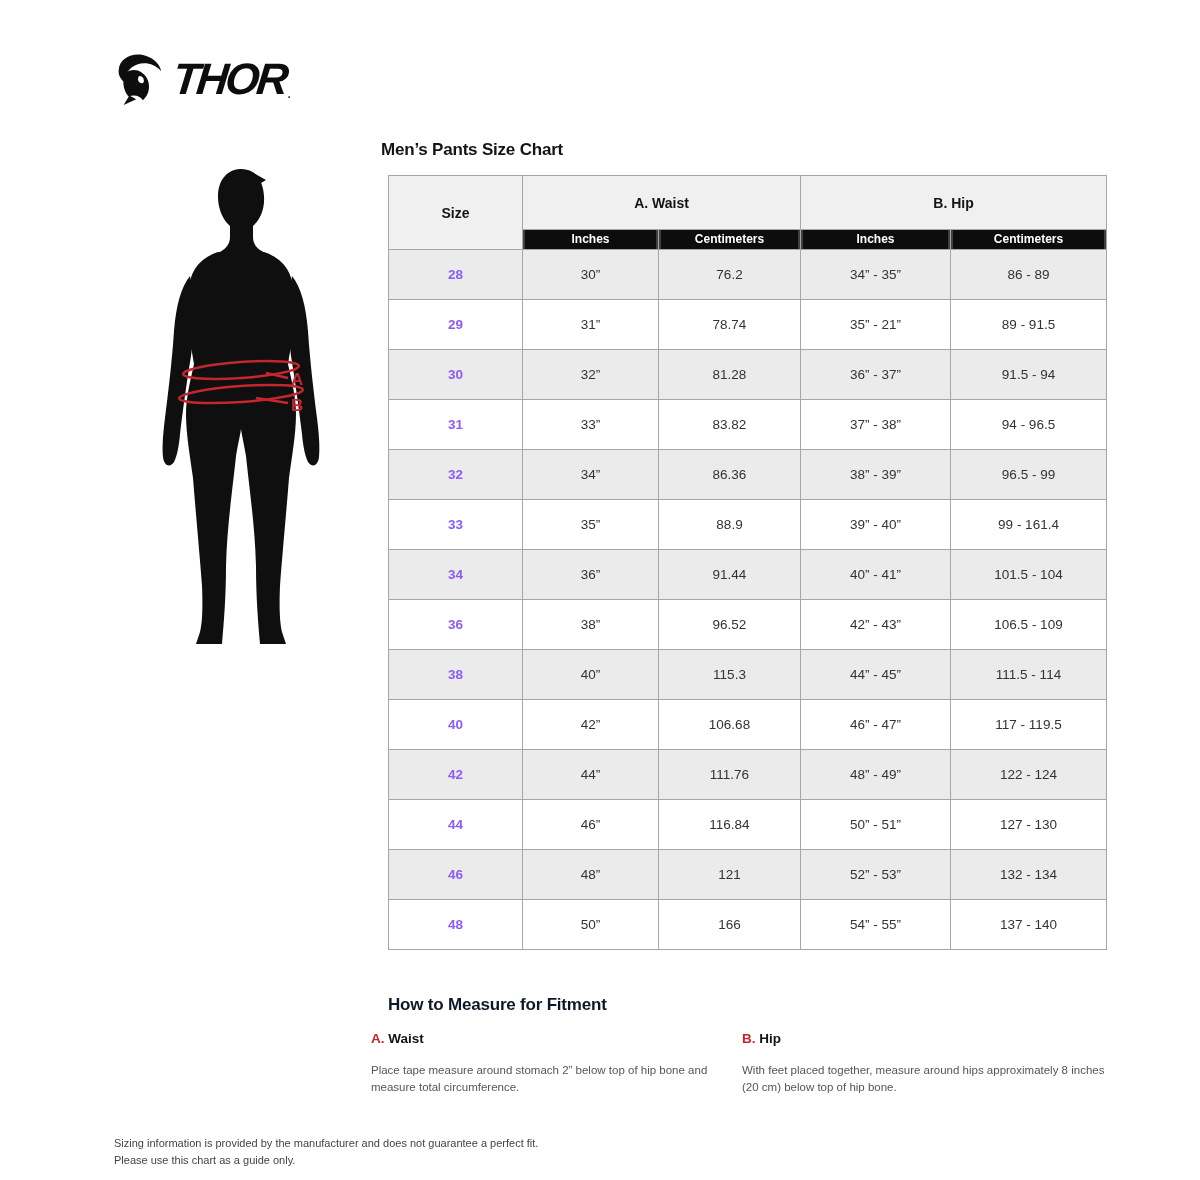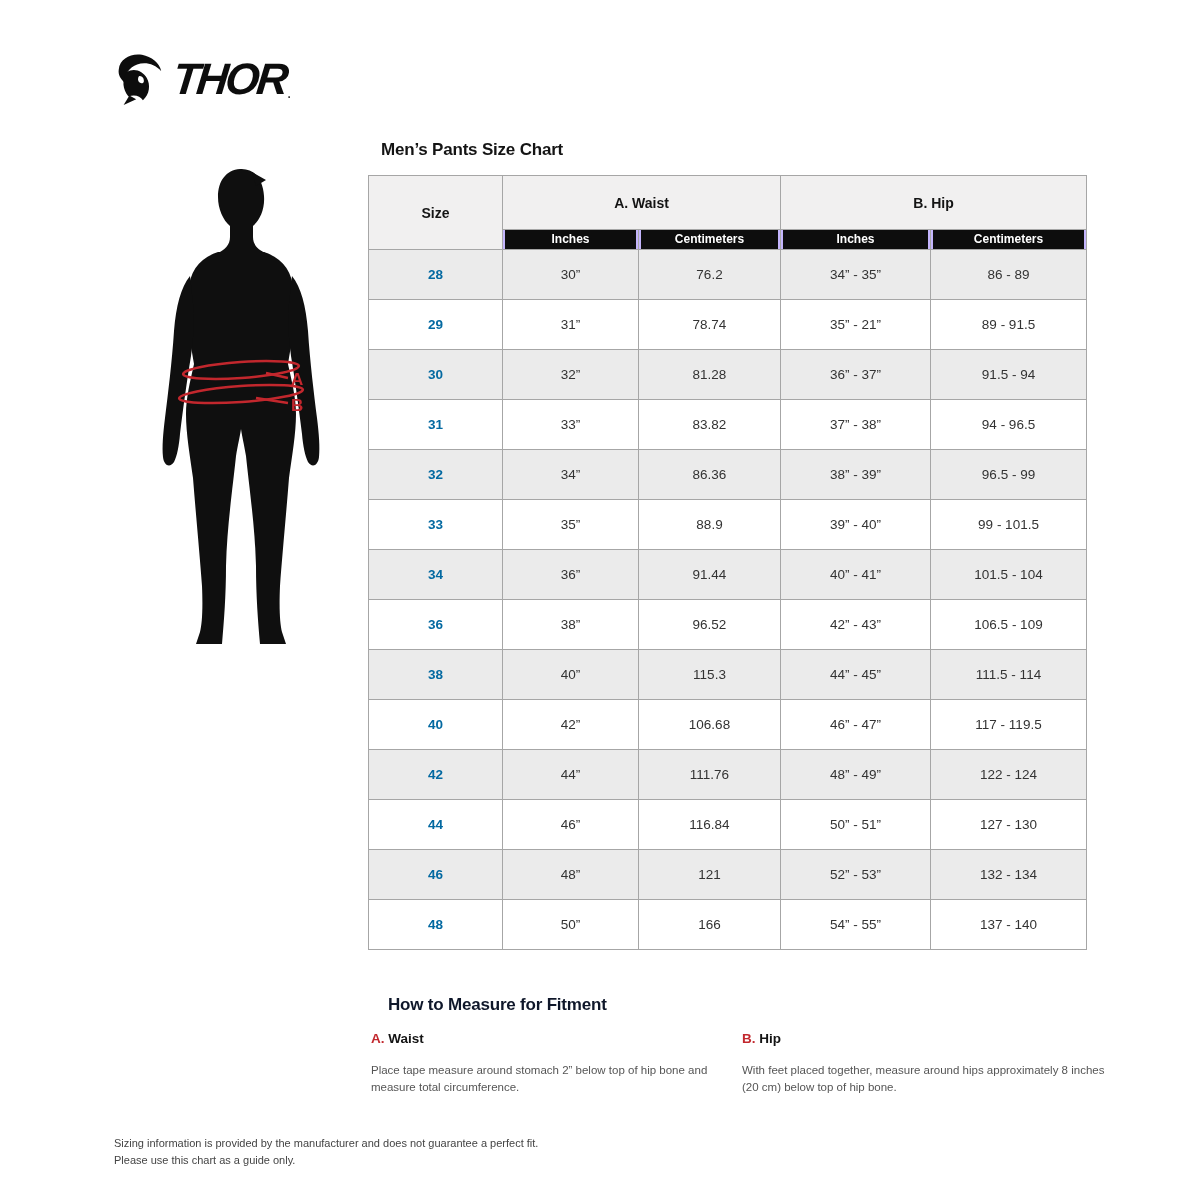--- a/index.html
+++ b/index.html
@@ -15,38 +15,38 @@
     font-size:44px; font-weight:bold; font-style:italic; letter-spacing:-3px;
     color:#0d0d0d; transform:skewX(-6deg); line-height:1;
   }
   .logo .tm { font-size:10px; font-weight:bold; color:#0d0d0d; align-self:flex-end; margin:0 0 6px -2px; }
   
   .chart-title { position:absolute; left:366px; top:140px; font-size:17px; font-weight:bold; color:#141414; letter-spacing:-0.2px;margin-left:15px; }
   
   .figure-wrap { position:absolute; left:148px; top:166px; width:188px; height:492px; }
   
   table.size-table {
-    position:absolute; left:368px; top:175px; width:718px;
+    position:absolute; left:388px; top:175px; width:718px;
     border-collapse:collapse; table-layout:fixed; background:#fff;
   }
   .size-table col.c-size { width:134px; }
   .size-table col.c-win  { width:136px; }
   .size-table col.c-wcm  { width:142px; }
   .size-table col.c-hin  { width:150px; }
   .size-table col.c-hcm  { width:156px; }
   .size-table th, .size-table td { border:1px solid #a6a6a6; text-align:center; vertical-align:middle; }
   .size-table thead th.group { background:#f1f0f0; height:54px; font-size:14px; font-weight:bold; color:#141414; }
   .size-table thead th.size-head { background:#f1f0f0; font-size:14px; font-weight:bold; color:#141414; }
-  .size-table .bar-cell { height:19px; padding:0 2px; background:#c4b5fd; }
+  .size-table .bar-cell { height:19px; padding:0 2px; background:#404040; }
   .size-table .bar {
     background:#0d0d0d; color:#ffffff; font-size:12px; font-weight:bold;
     height:19px; line-height:19px; text-align:center;
   }
   .size-table tbody td { height:50px; font-size:13.5px; color:#333; }
-  .size-table tbody td.size-cell { font-weight:bold; color:#0369a1; }
+  .size-table tbody td.size-cell { font-weight:bold; color:#8b5cf6; }
   .size-table tbody tr:nth-child(odd) { background:#ebebeb; }
   .size-table tbody tr:nth-child(even) { background:#ffffff; }
   
   .howto-heading { position:absolute; left:388px; top:995px; font-size:17px; font-weight:bold; color:#0f172a; letter-spacing:-0.2px; }
   .measure-block { position:absolute; top:1031px; }
   .measure-a { left:371px; width:355px; }
   .measure-b { left:742px; width:370px; }
   .measure-title { font-size:13.5px; font-weight:bold; color:#141414; }
   .measure-title .letter { color:#c2272d; }
   .measure-text { margin-top:16px; font-size:11.5px; line-height:1.45; color:#555; }
@@ -163,21 +163,21 @@
       <td>86.36</td>
       <td>38” - 39”</td>
       <td>96.5 - 99</td>
     </tr>
 
     <tr>
       <td class="size-cell">33</td>
       <td>35”</td>
       <td>88.9</td>
       <td>39” - 40”</td>
-      <td>99 - 101.5</td>
+      <td>99 - 161.4</td>
     </tr>
 
     <tr>
       <td class="size-cell">34</td>
       <td>36”</td>
       <td>91.44</td>
       <td>40” - 41”</td>
       <td>101.5 - 104</td>
     </tr>
 

